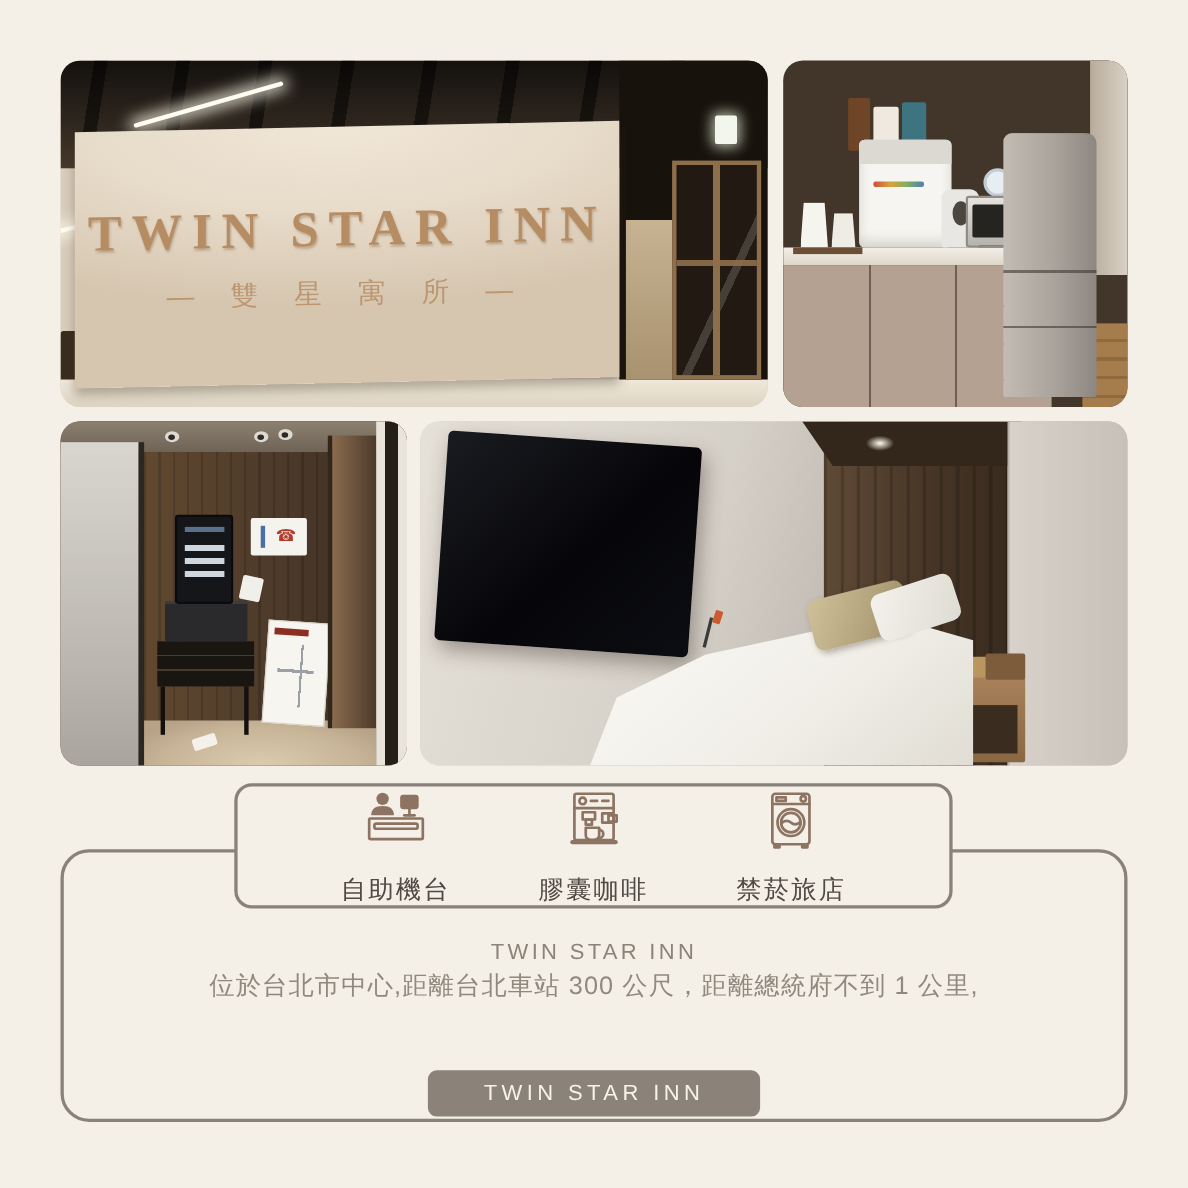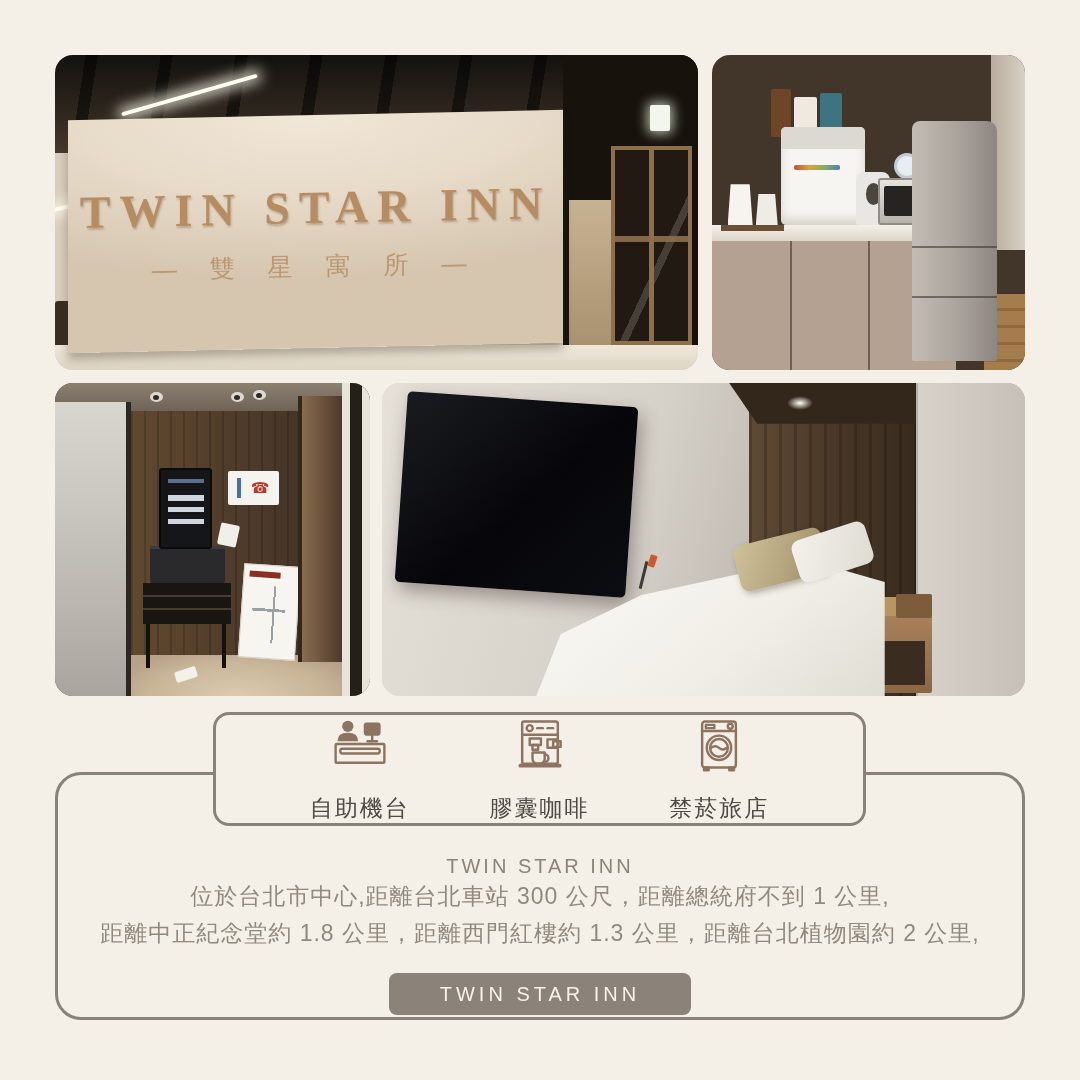--- a/index.html
+++ b/index.html
@@ -302,18 +302,17 @@
         <rect x="16" y="56" width="5" height="3" fill="#8d7462"></rect>
         <rect x="43" y="56" width="5" height="3" fill="#8d7462"></rect>
       </svg>
       <div class="feat-label">禁菸旅店</div>
     </div>
   </div>
 
   <div class="desc">
     <div class="desc-title">TWIN STAR INN</div>
     <div class="desc-line">位於台北市中心,距離台北車站 300 公尺，距離總統府不到 1 公里,</div>
-    <div class="desc-line">距離中正紀念堂約 1.8 公里，距離西門紅樓約 1.3 公里，距離台北植物園約 2 公里,</div>
   </div>
 
   <button class="footer-btn">TWIN STAR INN</button>
 
 </div>
 
 </body></html>

